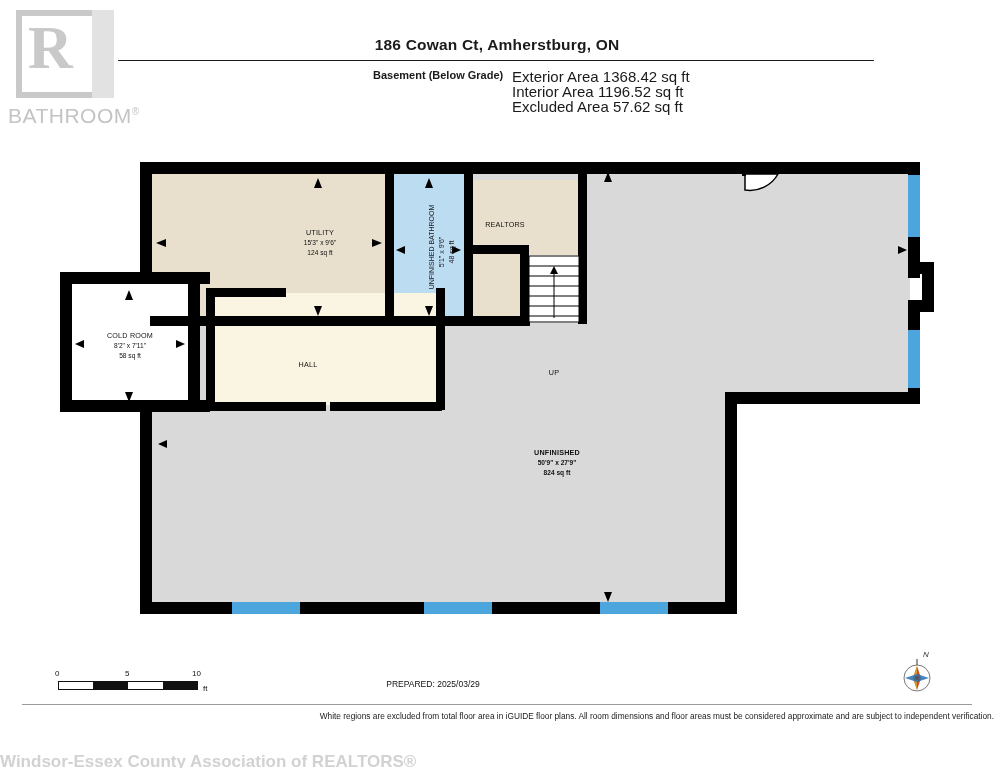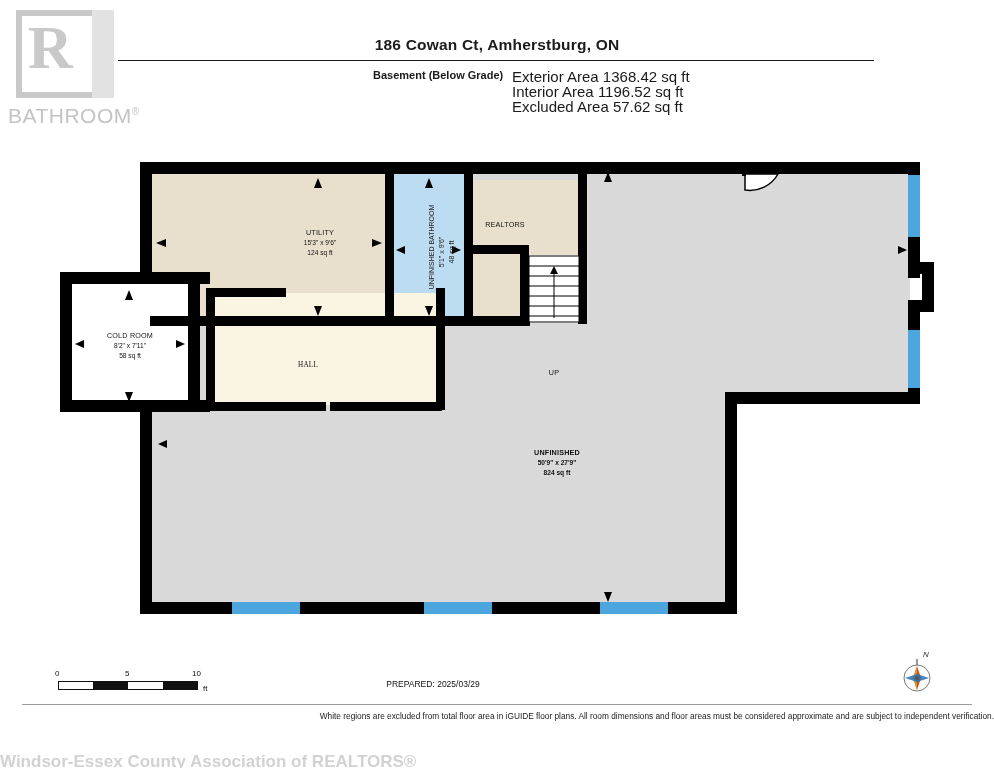--- a/index.html
+++ b/index.html
@@ -356,21 +356,21 @@
 <div class="room-label" style="left:475px; top:220px; width:60px;">
   <div class="rname">REALTORS</div>
 </div>
 
 <div class="room-label" style="left:85px; top:331px; width:90px;">
   <div class="rname">COLD ROOM</div>
   <div class="rdim">8'2" x 7'11"</div>
   <div class="rarea">58 sq ft</div>
 </div>
 
-<div class="room-label" style="left:285px; top:360px; width:46px;font-family:Liberation Serif, serif;">
+<div class="room-label" style="left:285px; top:360px; width:46px;">
   <div class="rname">HALL</div>
 </div>
 
 <div class="room-label" style="left:512px; top:448px; width:90px;font-weight:bold;">
   <div class="rname">UNFINISHED</div>
   <div class="rdim">50'9" x 27'9"</div>
   <div class="rarea">824 sq ft</div>
 </div>
 
 <div class="room-label" style="left:538px; top:334px; width:32px;margin-top:34px;">

